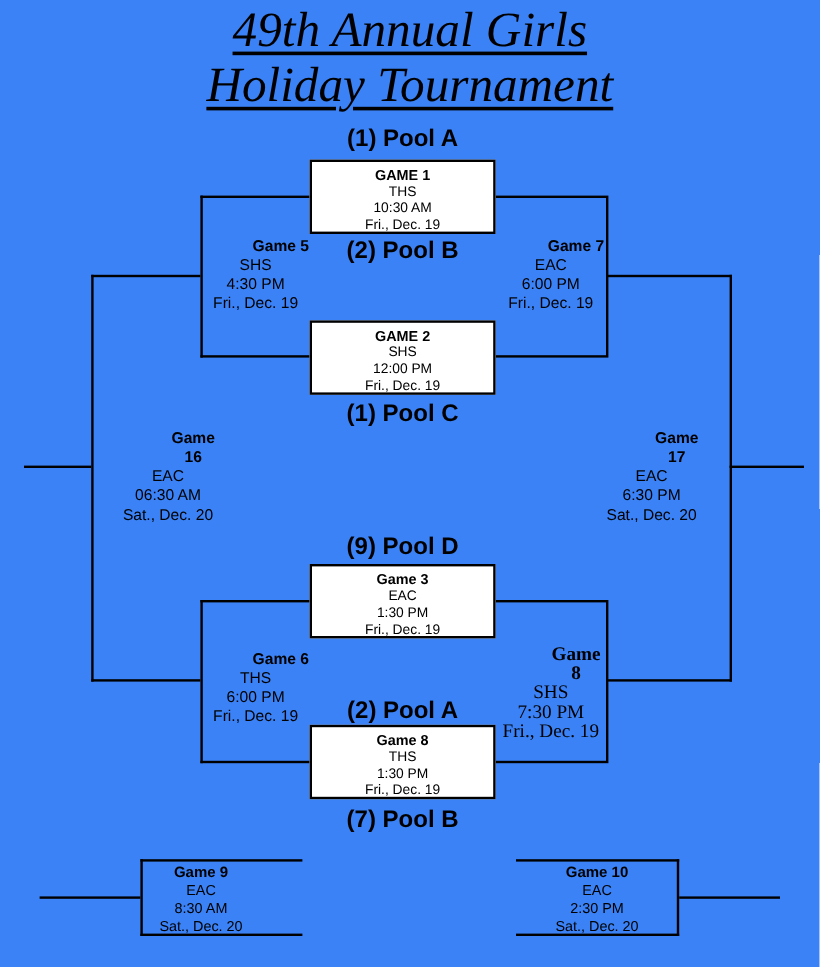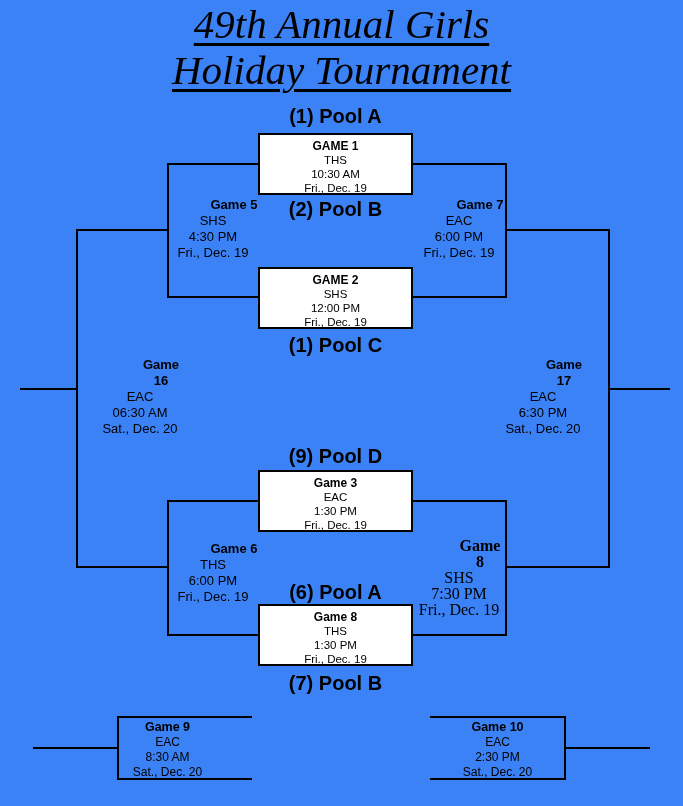--- a/index.html
+++ b/index.html
@@ -84,21 +84,21 @@
 
   <div class="hline" style="left:430px;top:716px;width:136px"></div>
   <div class="hline" style="left:430px;top:778px;width:136px"></div>
   <div class="vline" style="left:564px;top:716px;height:64px"></div>
   <div class="hline" style="left:566px;top:747px;width:84px"></div>
 
   <div class="pool-label" style="top:107px">(1) Pool A</div>
   <div class="pool-label" style="top:200px">(2) Pool B</div>
   <div class="pool-label" style="top:336px">(1) Pool C</div>
   <div class="pool-label" style="top:447px">(9) Pool D</div>
-  <div class="pool-label" style="top:583px">(6) Pool A</div>
+  <div class="pool-label" style="top:583px">(2) Pool A</div>
   <div class="pool-label" style="top:674px">(7) Pool B</div>
 
   <div class="game-box" style="top:133px">
     <div class="gname">GAME 1</div>
     <div>THS</div>
     <div>10:30 AM</div>
     <div>Fri., Dec. 19</div>
   </div>
   <div class="game-box" style="top:267px">
     <div class="gname">GAME 2</div>

